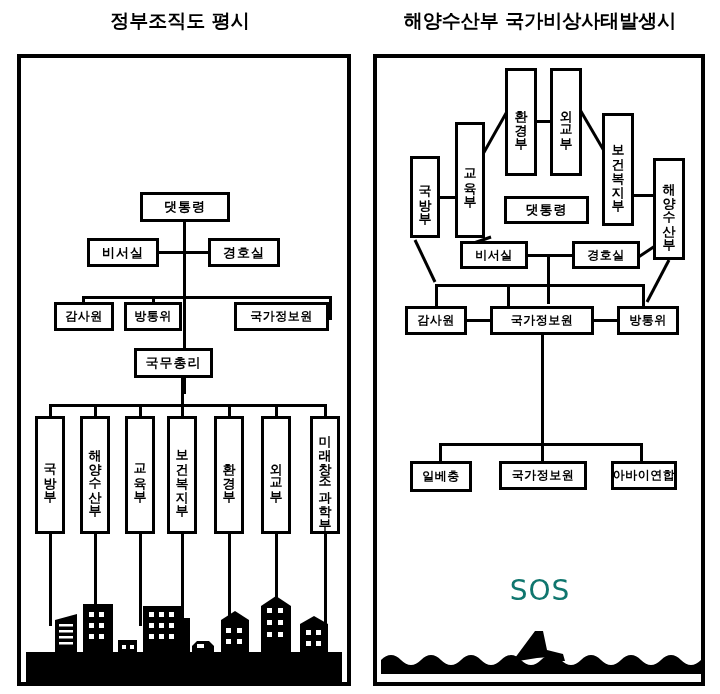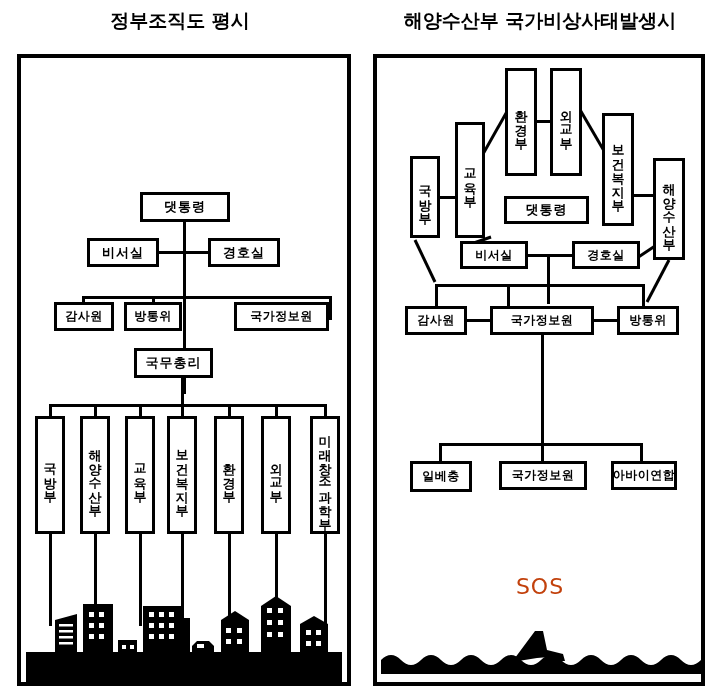--- a/index.html
+++ b/index.html
@@ -68,25 +68,25 @@
   .ln{position:absolute;background:#000;z-index:2;}
   .ln.h{height:3px;}
   .ln.v{width:3px;}
   .diag{position:absolute;z-index:2;}
   .diag svg{display:block;overflow:visible;}
 
   
   .art{position:absolute;z-index:4;}
   .sos{
     position:absolute;
-    font-size:22px;
+    font-size:28px;
     font-weight:normal;
     letter-spacing:1px;
     text-align:center;
-    color:#c2410c;
+    color:#0f766e;
     font-family:"DejaVu Sans","Liberation Sans",sans-serif;
   }
 </style>
 </head>
 <body>
 
 <div class="stage">
 
   <div class="title" id="title-left">정부조직도 평시</div>
   <div class="title" id="title-right">해양수산부  국가비상사태발생시</div>

